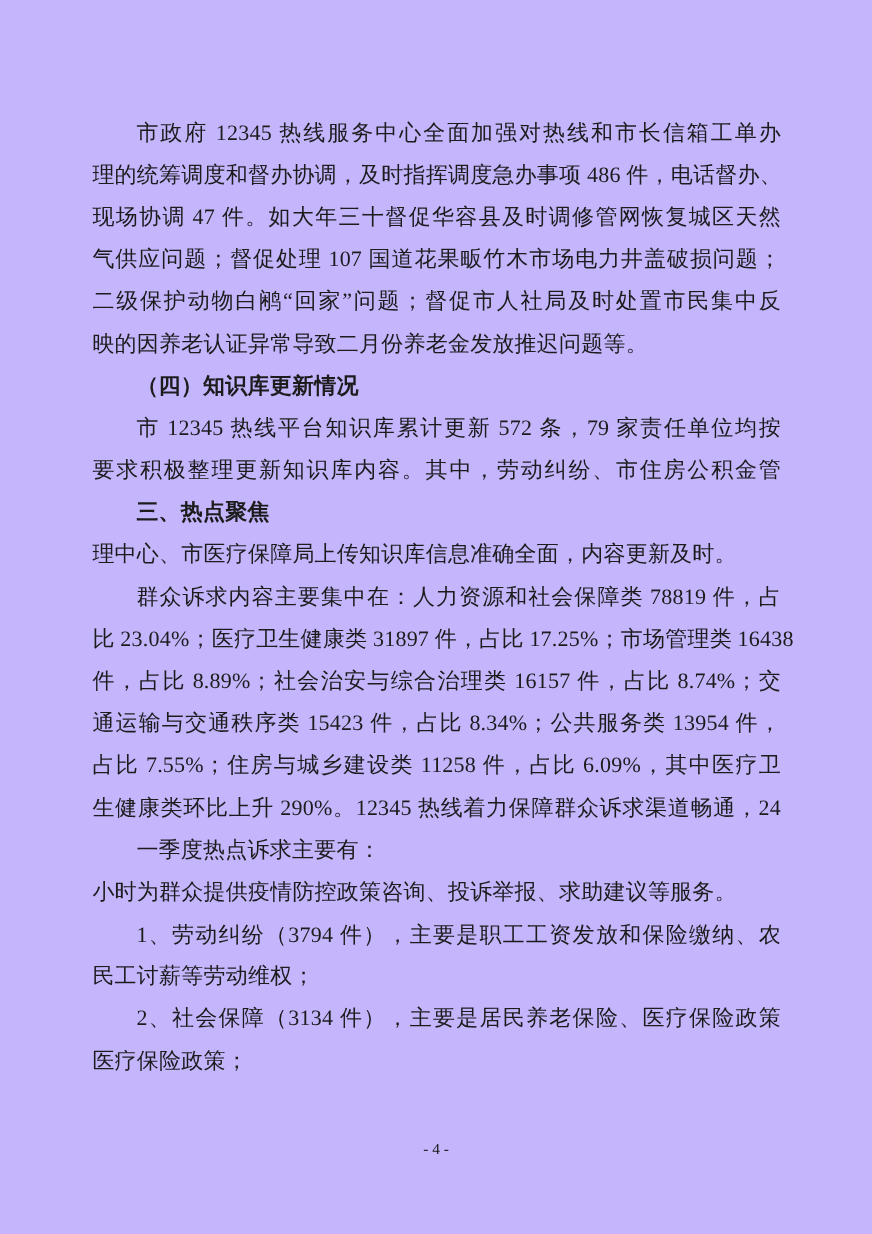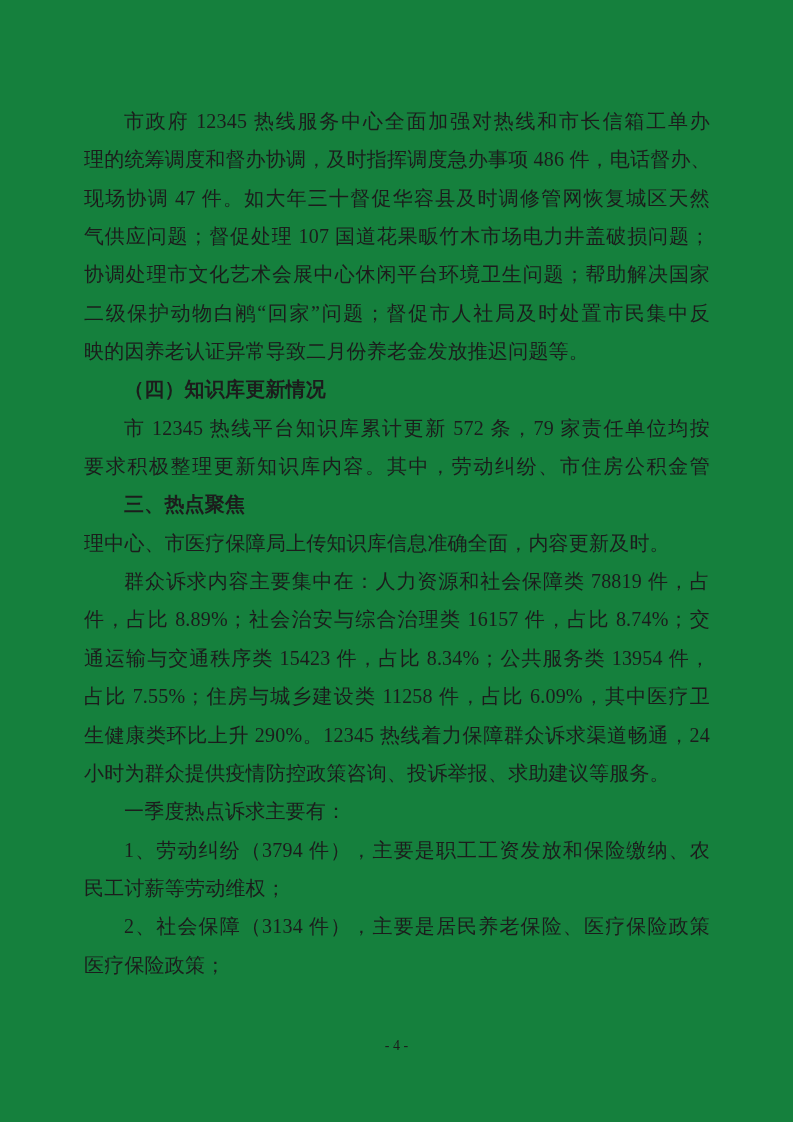--- a/index.html
+++ b/index.html
@@ -4,21 +4,21 @@
 <style>
   html, body {
     margin: 0;
     padding: 0;
     background: #ffffff;
   }
   .page {
     position: relative;
     width: 793px;
     height: 1122px;
-    background: #15803d;
+    background: #c4b5fd;
     overflow: hidden;
     font-family: "Liberation Serif", "DejaVu Serif", serif;
     color: #1c1c1c;
   }
   .content {
     position: absolute;
     top: 102px;
     left: 84px;
     width: 626px;
   }
@@ -54,40 +54,40 @@
 </head>
 <body>
 
 <div class="page">
   <div class="content">
 
     <div class="line indent just">市政府 12345 热线服务中心全面加强对热线和市长信箱工单办</div>
     <div class="line just">理的统筹调度和督办协调，及时指挥调度急办事项 486 件，电话督办、</div>
     <div class="line just">现场协调 47 件。如大年三十督促华容县及时调修管网恢复城区天然</div>
     <div class="line just">气供应问题；督促处理 107 国道花果畈竹木市场电力井盖破损问题；</div>
-    <div class="line just">协调处理市文化艺术会展中心休闲平台环境卫生问题；帮助解决国家</div>
     <div class="line just">二级保护动物白鹇“回家”问题；督促市人社局及时处置市民集中反</div>
     <div class="line">映的因养老认证异常导致二月份养老金发放推迟问题等。</div>
 
     <div class="line indent heading">（四）知识库更新情况</div>
 
     <div class="line indent just">市 12345 热线平台知识库累计更新 572 条，79 家责任单位均按</div>
     <div class="line just">要求积极整理更新知识库内容。其中，劳动纠纷、市住房公积金管</div>
     <div class="line indent heading">三、热点聚焦</div>
 
     <div class="line">理中心、市医疗保障局上传知识库信息准确全面，内容更新及时。</div>
 
     <div class="line indent just">群众诉求内容主要集中在：人力资源和社会保障类 78819 件，占</div>
+    <div class="line just">比 23.04%；医疗卫生健康类 31897 件，占比 17.25%；市场管理类 16438</div>
     <div class="line just">件，占比 8.89%；社会治安与综合治理类 16157 件，占比 8.74%；交</div>
     <div class="line just">通运输与交通秩序类 15423 件，占比 8.34%；公共服务类 13954 件，</div>
     <div class="line just">占比 7.55%；住房与城乡建设类 11258 件，占比 6.09%，其中医疗卫</div>
     <div class="line just">生健康类环比上升 290%。12345 热线着力保障群众诉求渠道畅通，24</div>
+    <div class="line indent">一季度热点诉求主要有：</div>
+
     <div class="line">小时为群众提供疫情防控政策咨询、投诉举报、求助建议等服务。</div>
-
-    <div class="line indent">一季度热点诉求主要有：</div>
 
     <div class="line indent just">1、劳动纠纷（3794 件），主要是职工工资发放和保险缴纳、农</div>
     <div class="line">民工讨薪等劳动维权；</div>
 
     <div class="line indent just">2、社会保障（3134 件），主要是居民养老保险、医疗保险政策</div>
     <div class="line">医疗保险政策；</div>
 
   </div>
 
   <div class="page-number">- 4 -</div>

